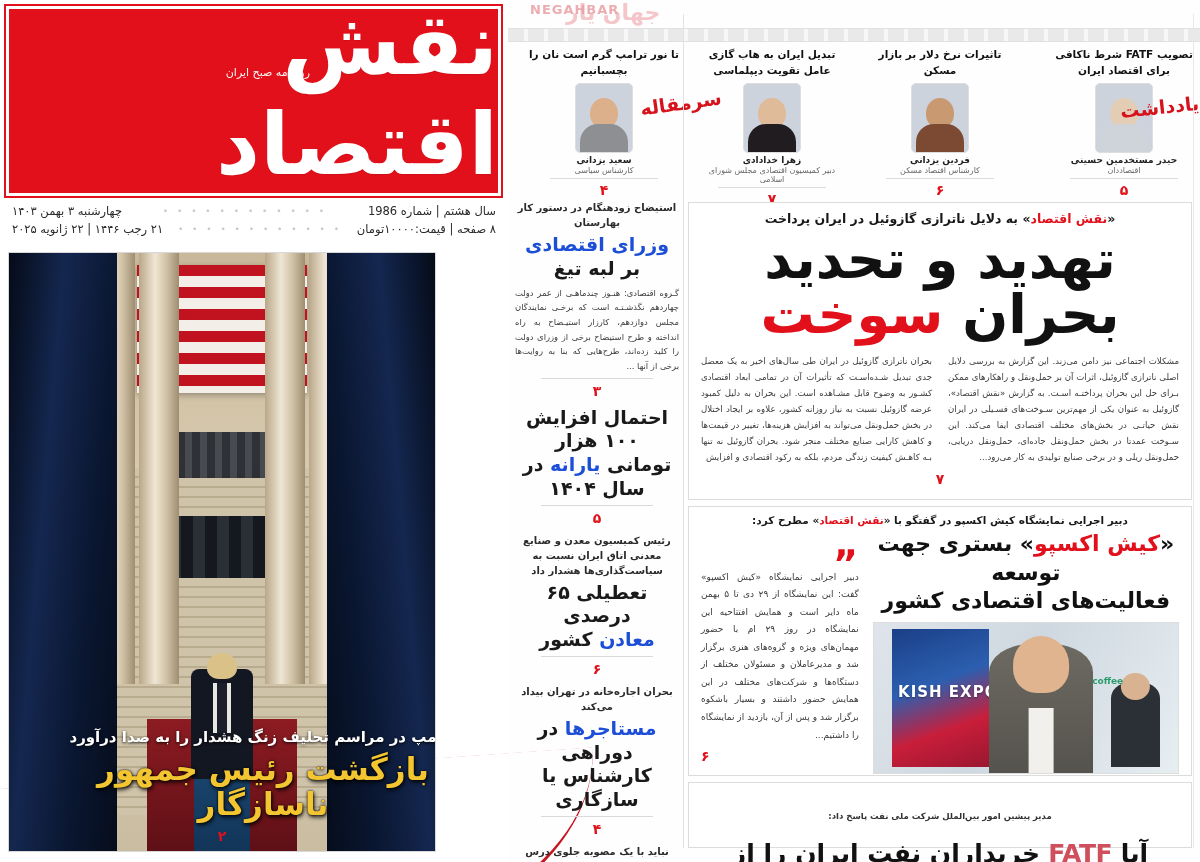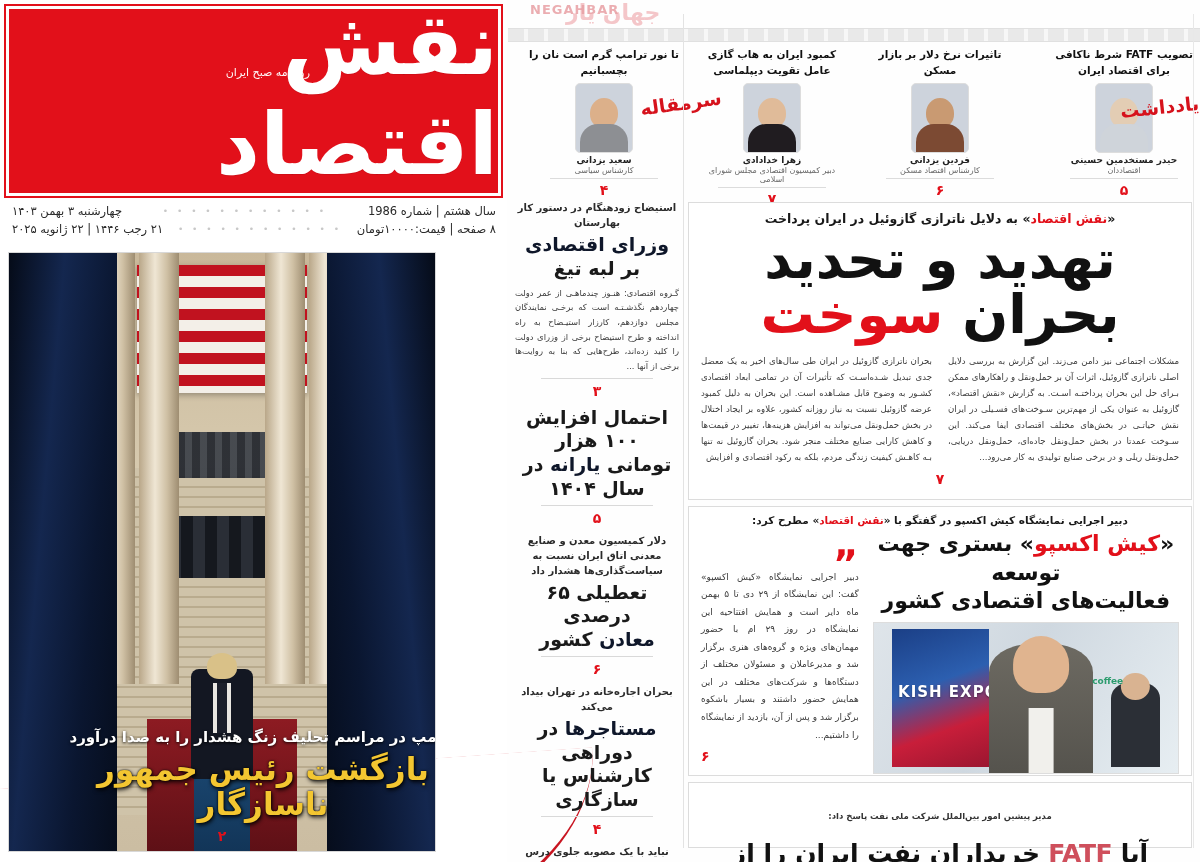--- a/index.html
+++ b/index.html
@@ -114,21 +114,21 @@
   .hero-pageref { position: absolute; left: 0; right: 0; bottom: 6px; text-align: center; }
 
   
   .center-col {
     position: absolute; left: 509px; top: 196px; width: 176px; height: 660px;
     direction: rtl; padding: 4px 6px 0 6px;
   }
   .cc-item { margin-bottom: 6px; }
   .cc-kicker { font-size: 10px; color: #2b2b2b; text-align: center; line-height: 1.5; font-weight: bold; margin-bottom: 3px; }
   .cc-head { font-size: 19px; font-weight: bold; color: #1a1a1a; text-align: center; line-height: 1.25; letter-spacing: -.5px; }
-  .cc-head .hl { color: #0f172a; }
+  .cc-head .hl { color: #1d4ed8; }
   .cc-body { font-size: 8.4px; color: #3b3b3b; text-align: justify; line-height: 1.75; margin-top: 5px; }
   .cc-sep { text-align: center; margin: 3px 0 6px; }
   .cc-sep .line { display:block; height:1px; background:#d9d9d9; margin: 4px 26px 2px; }
 
   .topstrip { position: absolute; left: 508px; top: 28px; width: 692px; height: 14px;
     background: repeating-linear-gradient(90deg,#e9e9e9 0 16px,#f7f7f7 16px 20px);
     border-top:1px solid #e0e0e0; border-bottom:1px solid #e0e0e0; }
 
   .watermark {
     position: absolute; left: 530px; top: 2px; width: 130px; height: 42px;
@@ -287,21 +287,21 @@
       </div>
       <div class="ac-name">فردین یزدانی</div>
       <div class="ac-role">کارشناس اقتصاد مسکن</div>
       <div class="ac-ref">
         <div class="line"></div>
         <span class="page-ref">۶</span>
       </div>
     </div>
 
     <div class="author-card" style="right:352px;">
-      <div class="ac-title">کمبود ایران به هاب گازی عامل تقویت دیپلماسی</div>
+      <div class="ac-title">تبدیل ایران به هاب گازی عامل تقویت دیپلماسی</div>
       <div class="ac-photo">
         <div class="face" style="background:#e0bb99"></div>
           <div class="body" style="background:#201c20"></div>
       </div>
       <div class="ac-name">زهرا خدادادی</div>
       <div class="ac-role">دبیر کمیسیون اقتصادی مجلس شورای اسلامی</div>
       <div class="ac-ref">
         <div class="line"></div>
         <span class="page-ref">۷</span>
       </div>
@@ -348,21 +348,21 @@
         <span>احتمال افزایش ۱۰۰ هزار</span><br>
         <span>تومانی </span><span class="hl">یارانه</span><span> در سال ۱۴۰۴</span>
       </div>
       <div class="cc-sep">
         <span class="line"></span>
         <span class="page-ref">۵</span>
       </div>
     </div>
 
     <div class="cc-item">
-      <div class="cc-kicker">دلار کمیسیون معدن و صنایع معدنی اتاق ایران نسبت به سیاست‌گذاری‌ها هشدار داد</div>
+      <div class="cc-kicker">رئیس کمیسیون معدن و صنایع معدنی اتاق ایران نسبت به سیاست‌گذاری‌ها هشدار داد</div>
       <div class="cc-head">
         <span>تعطیلی ۶۵ درصدی</span><br>
         <span class="hl">معادن</span><span> کشور</span>
       </div>
       <div class="cc-sep">
         <span class="line"></span>
         <span class="page-ref">۶</span>
       </div>
     </div>
 

